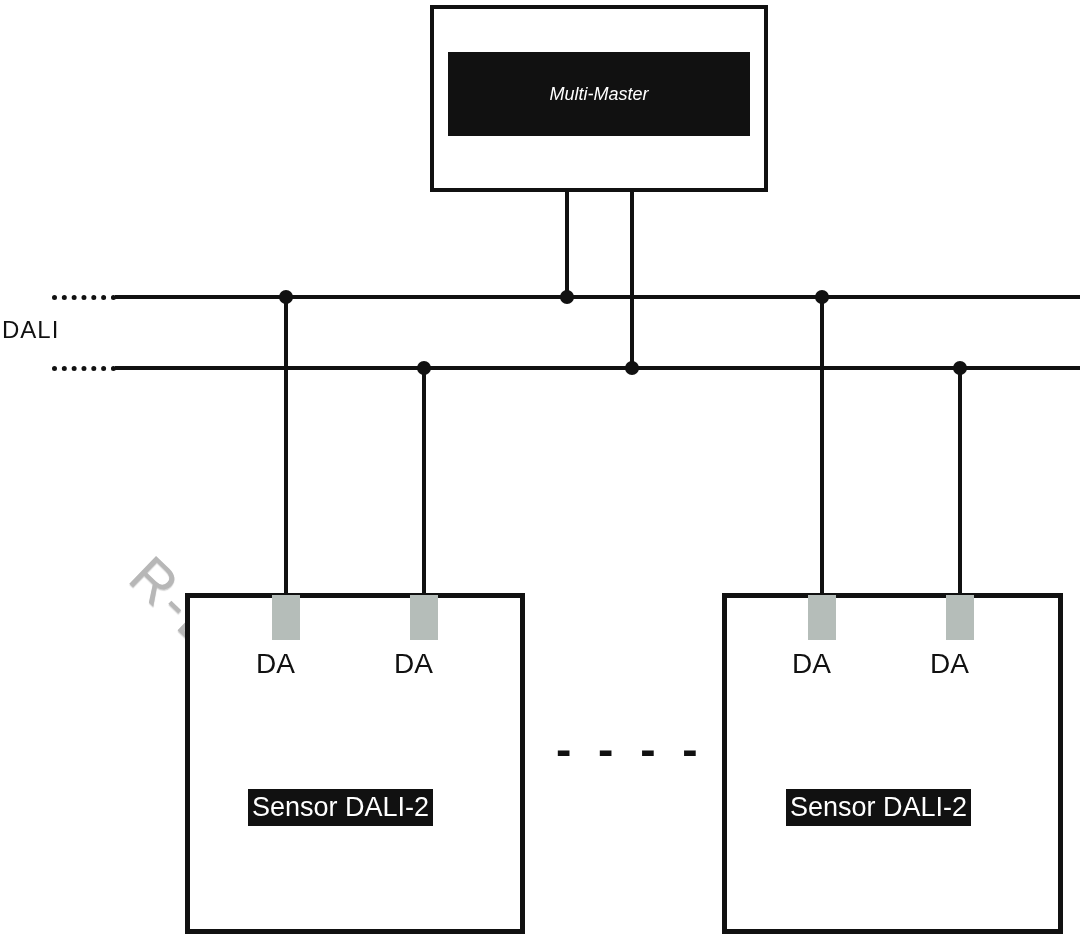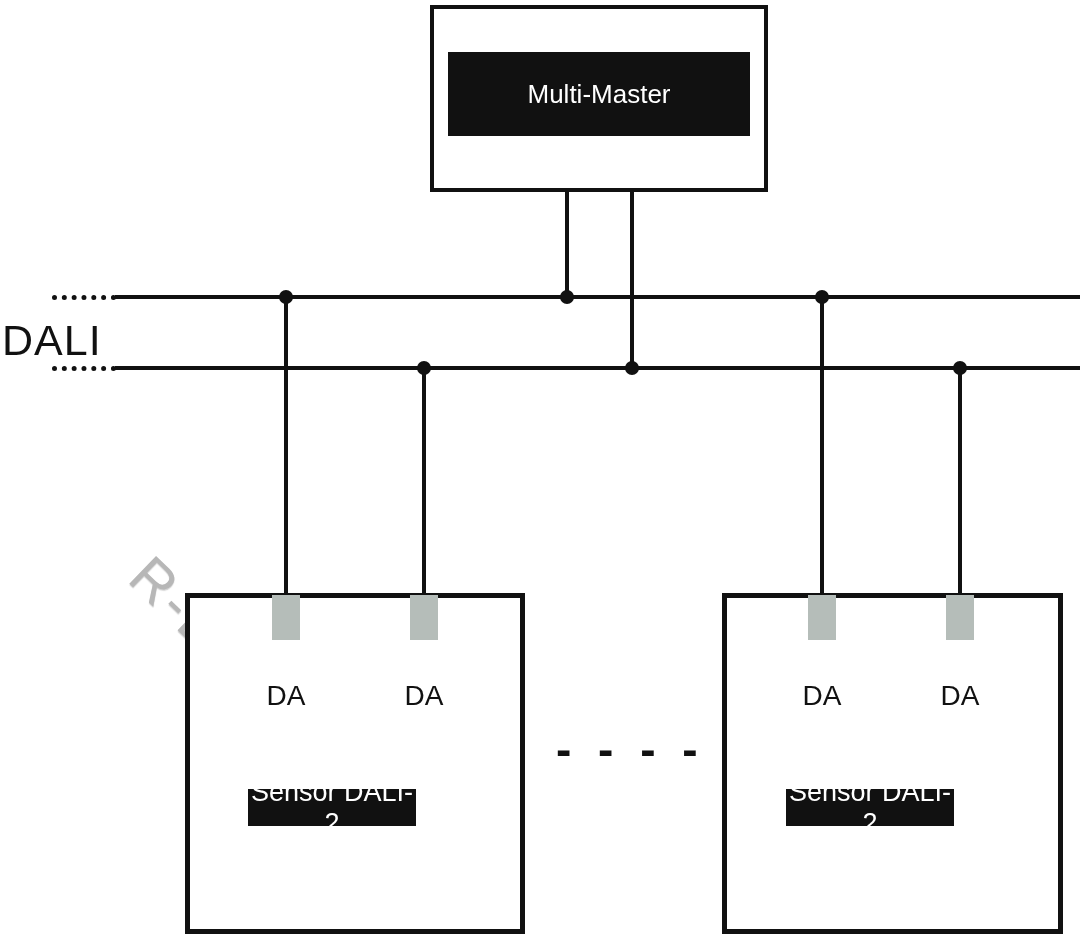--- a/index.html
+++ b/index.html
@@ -13,33 +13,33 @@
   .dotted{ position:absolute; border-top:5px dotted #111111; height:0; }
   .dot{ position:absolute; width:14px; height:14px; border-radius:50%; background:#111111; }
   .box{ position:absolute; background:#ffffff; border:5px solid #111111; }
   .controller{ left:430px; top:5px; width:338px; height:187px; border-width:4px; }
   .label-black{
     background:#111111; color:#ffffff; text-align:center;
     display:flex; flex-direction:column; align-items:center; justify-content:center;
   }
   .controller-label{
     position:absolute; left:14px; top:43px; width:302px; height:84px;
-    font-size:26px; line-height:1.5;
+    font-size:18px; line-height:1.5;font-style:italic;
   }
   .bus-label{
-    position:absolute; left:2px; top:316px; font-size:43px; letter-spacing:1px;
+    position:absolute; left:2px; top:316px; font-size:24px; letter-spacing:1px;
   }
   .sensor-left{ left:185px; top:593px; width:340px; height:341px; }
   .sensor-right{ left:722px; top:593px; width:341px; height:341px; }
   .terminal{ position:absolute; width:28px; height:45px; top:595px; background:#b5bdb9; }
   .da-label{
-    position:absolute; top:648px; width:60px; text-align:center; font-size:28px;margin-top:32px;
+    position:absolute; top:648px; width:60px; text-align:left; font-size:28px;
   }
   .sensor-name{
-    position:absolute; top:789px; width:168px; height:37px; font-size:27px;
+    position:absolute; top:789px; width:185px; height:37px; font-size:27px;
   }
   .dashes{
     position:absolute; left:556px; top:722px; width:140px;
     font-size:46px; font-weight:bold; letter-spacing:7px; color:#111111;
     text-align:center; white-space:nowrap;
   }
   .watermark{
     position:absolute; left:162px; top:543px;
     transform:rotate(44deg); transform-origin:0 0;
     font-size:56px; letter-spacing:4px; color:#ababab; opacity:0.85;

